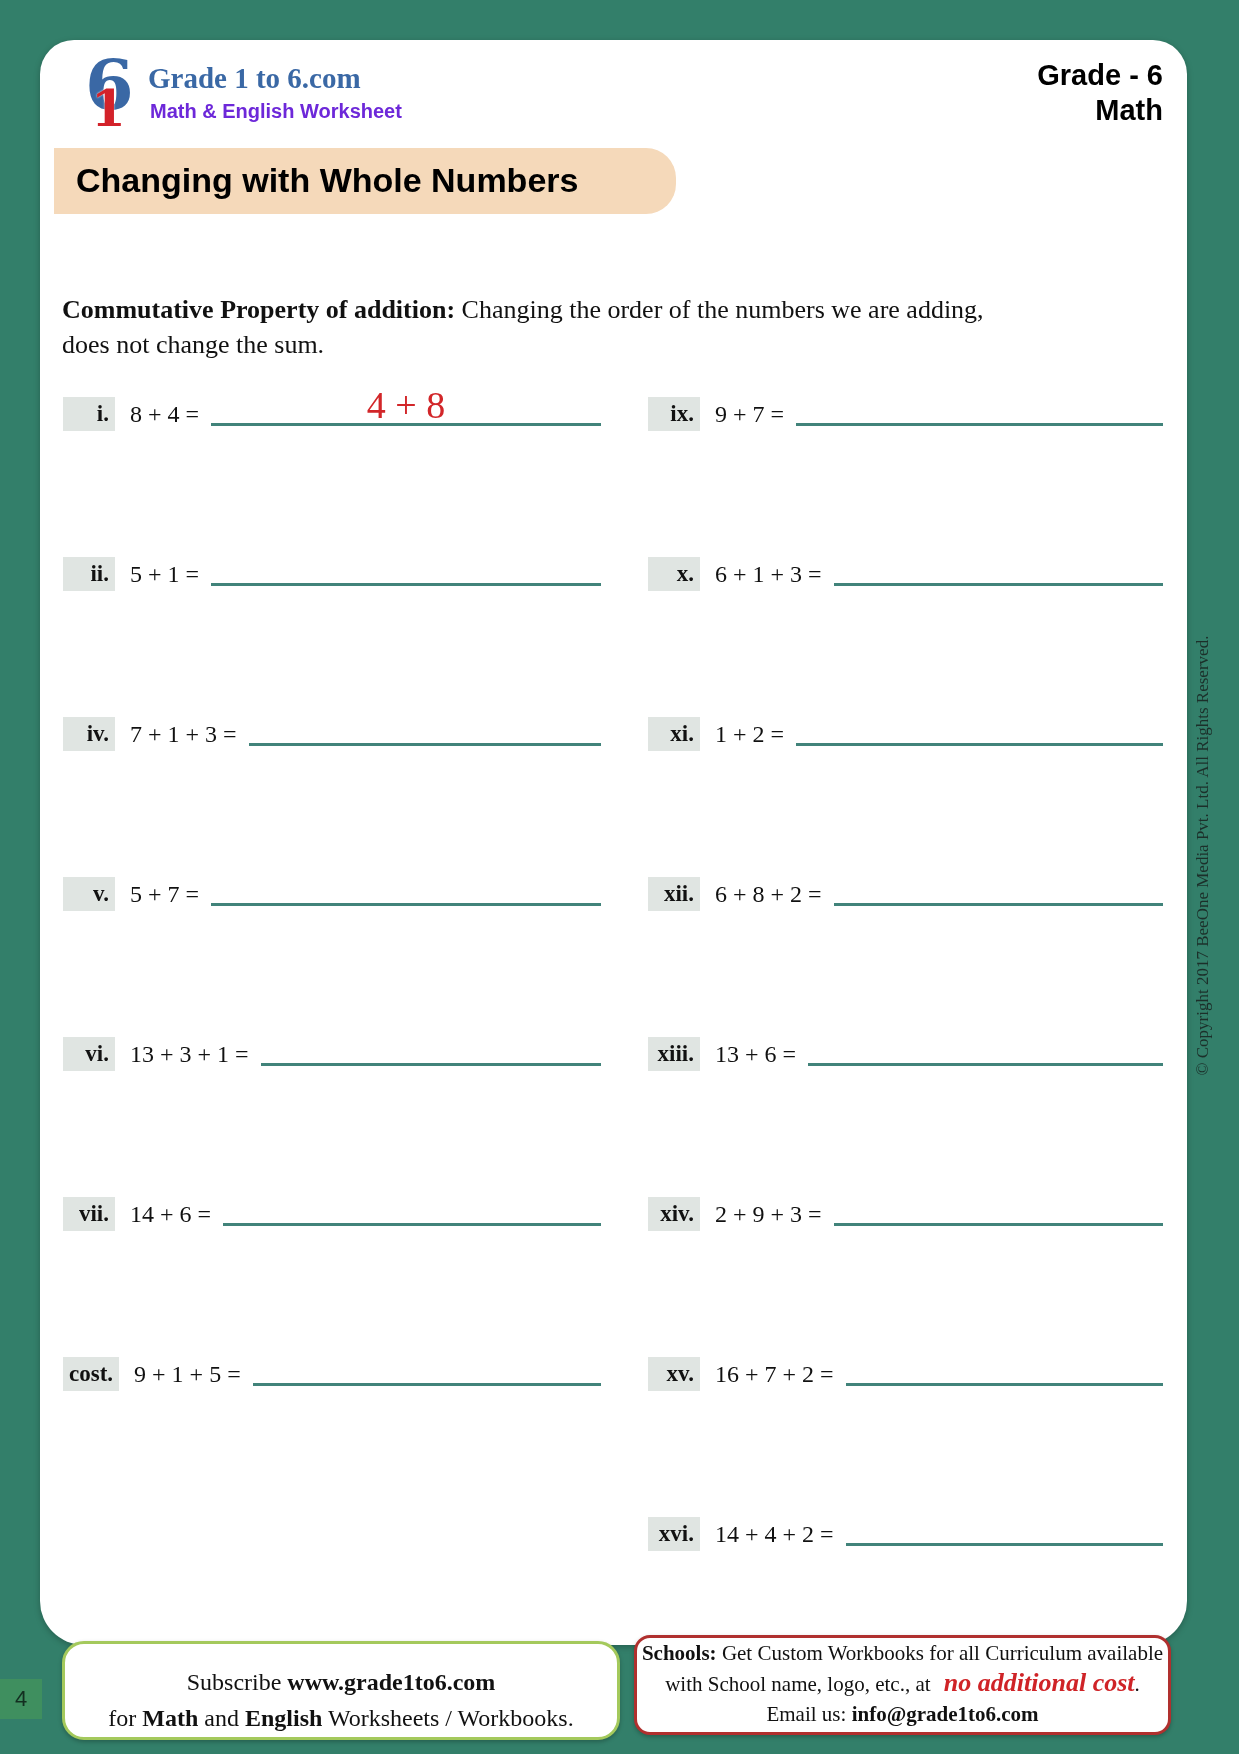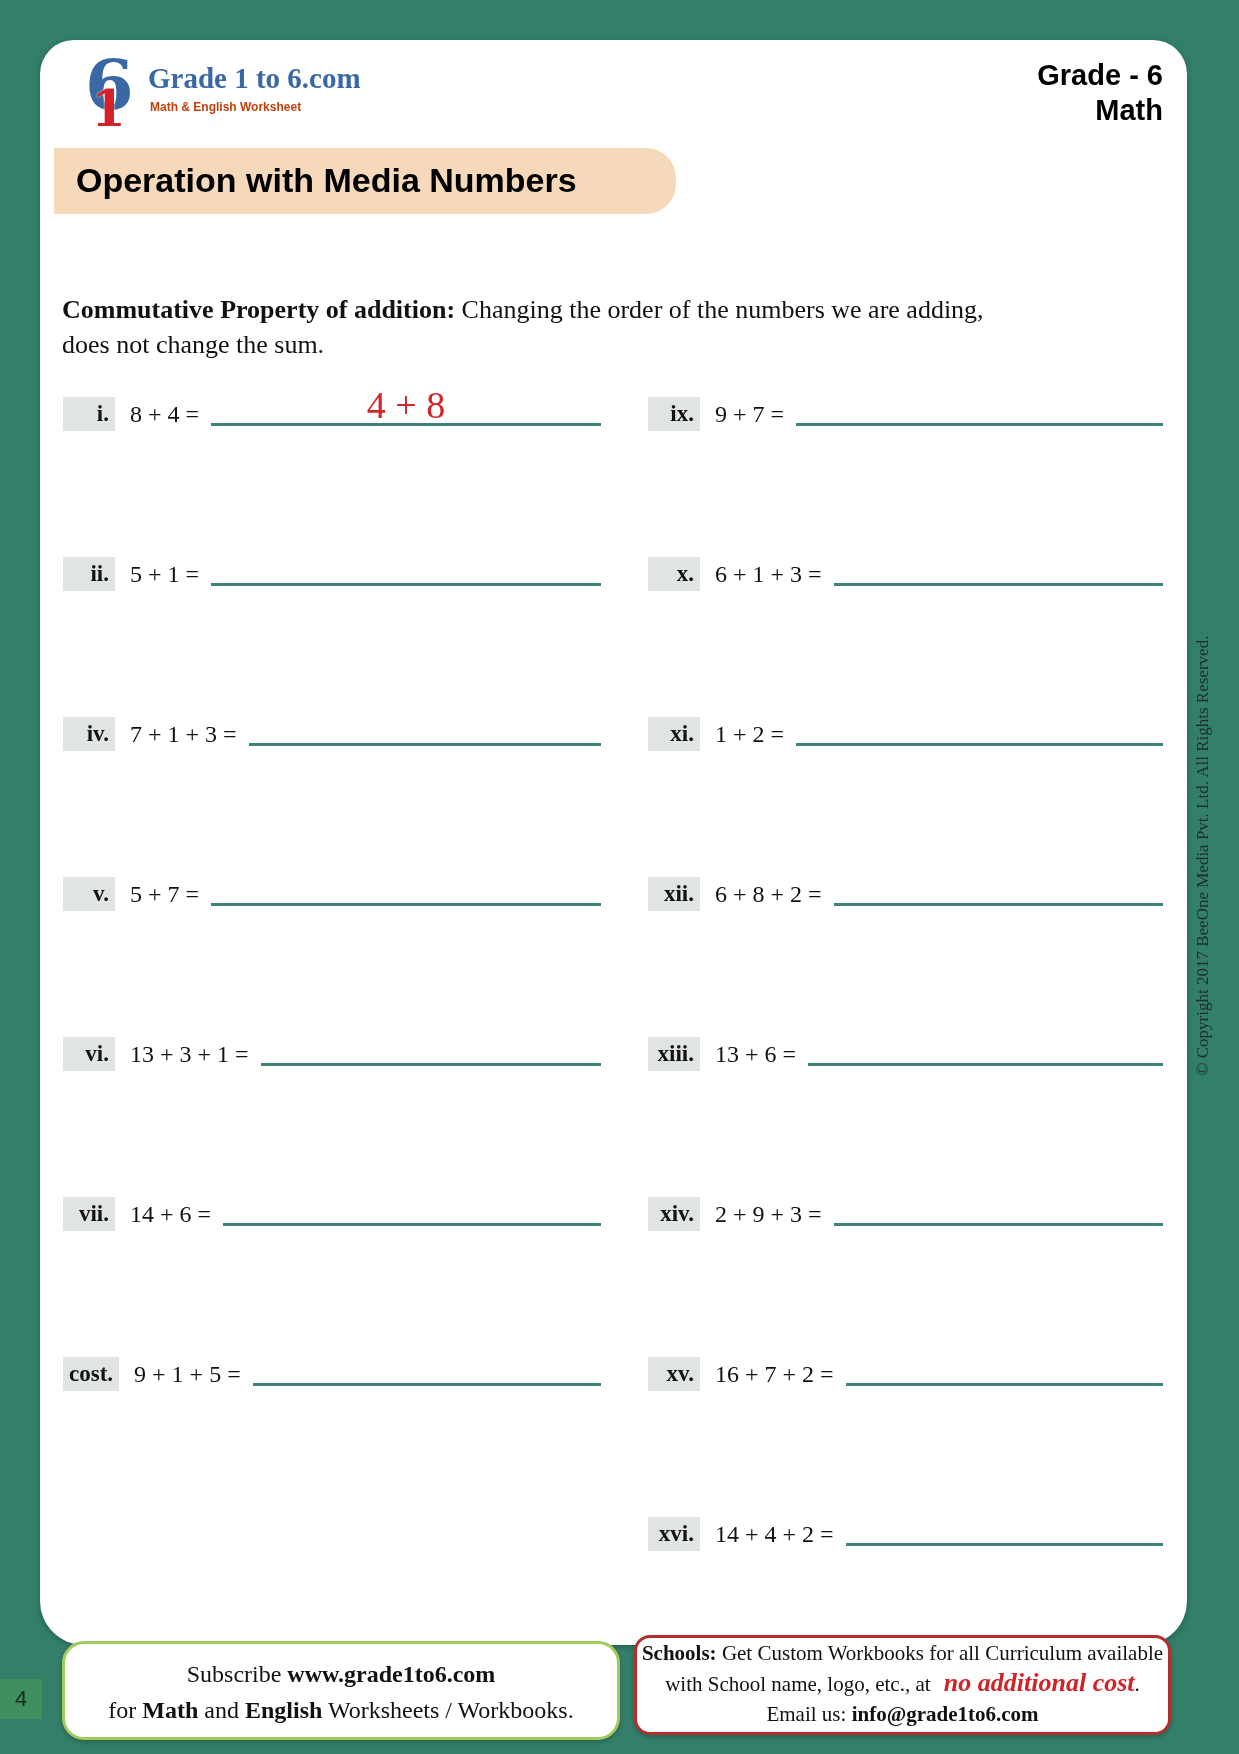--- a/index.html
+++ b/index.html
@@ -15,21 +15,21 @@
         border-radius:34px 34px 44px 44px;box-shadow:0 2px 6px rgba(0,0,0,.25);}
   
   .logo-mark{position:absolute;left:45px;top:16px;width:64px;height:78px;}
   .logo-six{position:absolute;left:0;top:-6px;font-family:"DejaVu Serif",serif;font-weight:bold;
             font-size:70px;color:var(--logo-blue);line-height:1;}
   .logo-one{position:absolute;left:6px;top:28px;font-family:"DejaVu Serif",serif;font-weight:bold;
             font-size:50px;color:var(--logo-red);line-height:1;text-shadow:0 0 2px #fff;}
   .site-name{position:absolute;left:108px;top:22px;font-family:"Liberation Serif",serif;
              font-weight:bold;font-size:29px;color:var(--logo-blue);}
   .tagline{position:absolute;left:110px;top:60px;font-family:"Liberation Sans",sans-serif;
-           font-weight:bold;font-size:12px;color:#c2410c;text-align:center;}
+           font-weight:bold;font-size:20px;color:#6d28d9;text-align:center;}
   .grade-block{position:absolute;right:24px;top:18px;text-align:right;
                font-family:"Liberation Sans",sans-serif;font-weight:bold;font-size:29px;line-height:35px;color:#000;}
   
   .banner{position:absolute;left:14px;top:108px;width:622px;height:66px;background:var(--peach);
           border-radius:0 30px 30px 0;font-family:"Liberation Sans",sans-serif;font-weight:bold;
           font-size:34px;line-height:64px;padding-left:22px;color:#000;}
   .main-title{position:absolute;left:28px;top:178px;font-family:"Liberation Sans",sans-serif;
               font-weight:bold;font-size:55px;color:var(--title-red);letter-spacing:-1px;white-space:nowrap;}
   .intro{position:absolute;left:22px;top:252px;width:1060px;font-size:26px;line-height:35px;}
   
@@ -45,21 +45,21 @@
           font-weight:normal;font-size:38px;font-family:"Liberation Serif",serif;}
   
   .copyright{position:absolute;left:1193px;top:1108px;width:505px;transform:rotate(-90deg);
              transform-origin:0 0;text-align:center;font-size:17px;color:#1C2F2A;}
   
   .page-number{position:absolute;left:0;top:1679px;width:42px;height:40px;background:var(--pagebox);
                color:#132E20;font-family:"Liberation Sans",sans-serif;font-size:22px;
                display:flex;align-items:center;justify-content:center;}
   .subscribe-box{position:absolute;left:62px;top:1641px;width:558px;height:99px;background:#fff;
                  border:3px solid var(--green-border);border-radius:22px;text-align:center;
-                 padding-top:12px;font-size:24px;line-height:36px;box-shadow:0 2px 4px rgba(0,0,0,.25);}
+                 padding-top:20px;font-size:24px;line-height:36px;box-shadow:0 2px 4px rgba(0,0,0,.25);}
   .schools-box{position:absolute;left:634px;top:1635px;width:537px;height:100px;background:#fff;
                border:3px solid var(--red-border);border-radius:16px;text-align:center;
                font-size:21px;line-height:30px;box-shadow:0 2px 4px rgba(0,0,0,.25);}
 </style>
 </head>
 <body>
 
 <div class="page">
 
   <div class="logo-mark">
@@ -67,21 +67,21 @@
     <span class="logo-one">1</span>
   </div>
   <div class="site-name">Grade 1 to 6.com</div>
   <div class="tagline">Math &amp; English Worksheet</div>
 
   <div class="grade-block">
     <div>Grade - 6</div>
     <div>Math</div>
   </div>
 
-  <div class="banner">Operation with Media Numbers</div>
+  <div class="banner">Changing with Whole Numbers</div>
 
   <div class="intro">
     <div class="rich"><span style="font-weight: bold;">Commutative Property of addition:</span><span> Changing the order of the numbers we are adding,</span></div>
     <div class="rich"><span>does not change the sum.</span></div>
   </div>
 
   <div class="col left" id="col-left">
   <div class="problem-row">
     <span class="badge">i.</span>
     <span class="expr">8 + 4 =</span>

